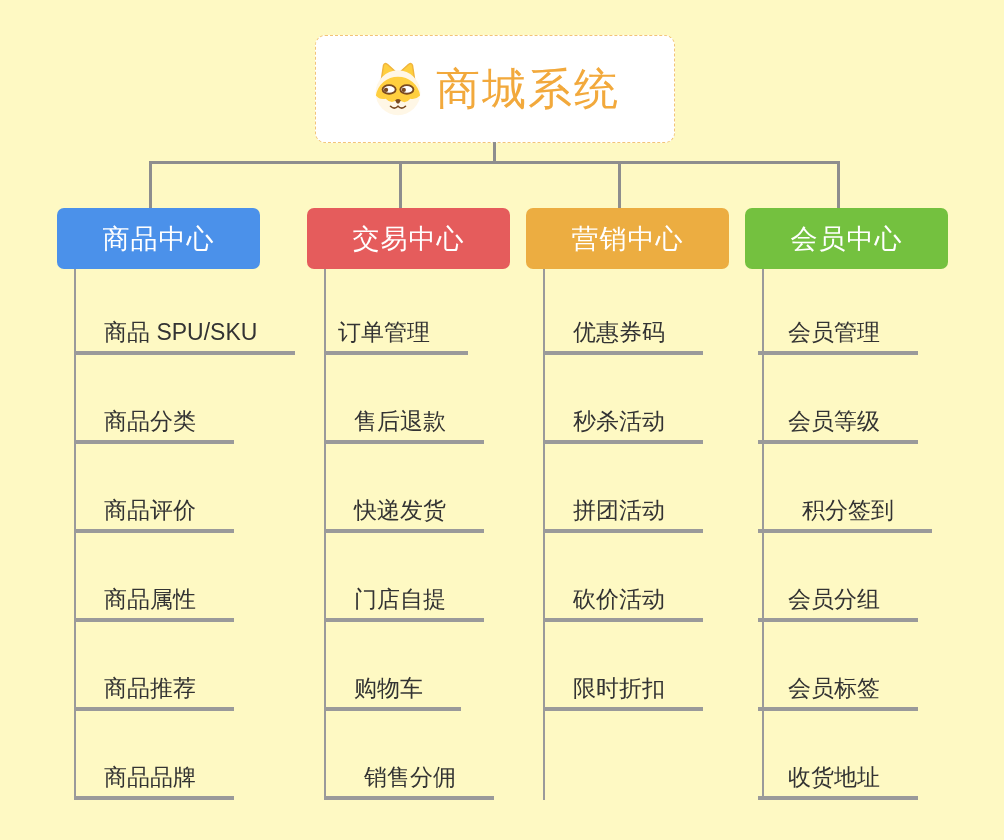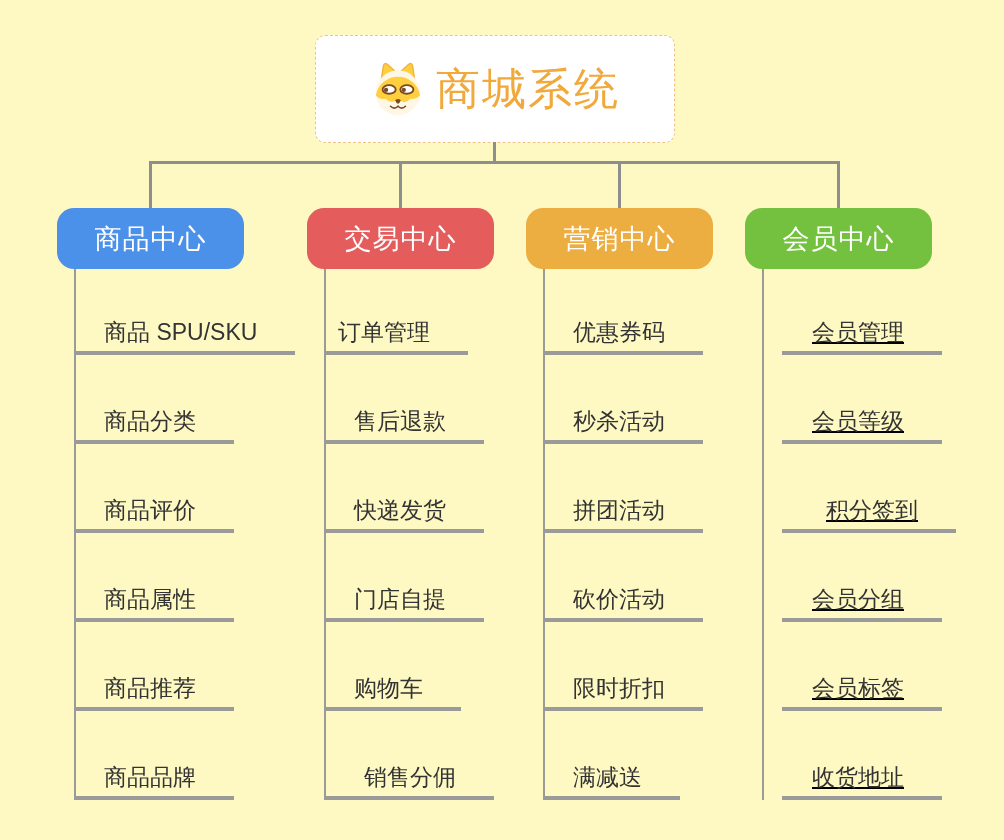--- a/index.html
+++ b/index.html
@@ -27,22 +27,22 @@
   .root-icon { width:56px; height:56px; flex:0 0 auto; }
 
   
   .connector { position:absolute; background:#8e8e8e; }
   #root-drop { left:493px; top:142px; width:3px; height:20px; }
   #bus       { left:149px; top:161px; width:691px; height:3px; }
   .drop { position:absolute; top:161px; width:3px; height:48px; background:#8e8e8e; }
 
   
   .branch-box {
-    position:absolute; top:208px; width:187px; height:61px;
-    border-radius:17px; display:flex; align-items:center; justify-content:center;
+    position:absolute; top:208px; width:203px; height:61px;
+    border-radius:7px; display:flex; align-items:center; justify-content:center;
     color:#ffffff; font-size:27px; letter-spacing:1px; cursor:default;
   }
 
   
   .vline { position:absolute; top:269px; width:2px; height:531px; background:#9a9a9a; }
 
   
   .leaf-column { position:absolute; top:266px; }
   .leaf-row { height:89px; display:flex; align-items:flex-end; }
   .leaf {
@@ -139,30 +139,27 @@
       </div>
       <div class="leaf-row">
         <span class="leaf" style="border-bottom-color: rgb(154, 154, 154);">拼团活动</span>
       </div>
       <div class="leaf-row">
         <span class="leaf" style="border-bottom-color: rgb(154, 154, 154);">砍价活动</span>
       </div>
       <div class="leaf-row">
         <span class="leaf" style="border-bottom-color: rgb(154, 154, 154);">限时折扣</span>
       </div>
-      <div class="leaf-row">
-        <span class="leaf" style="border-bottom-color: rgb(154, 154, 154);">满减送</span>
-      </div>
     </div>
     <div class="drop" style="left: 837px; background: rgb(142, 142, 142);"></div>
     <div class="branch-box" style="left: 745px; background: rgb(116, 193, 63);">
       <span>会员中心</span>
     </div>
     <div class="vline" style="left: 762px; background: rgb(154, 154, 154);"></div>
-    <div class="leaf-column" style="left: 782px; text-decoration: underline;">
+    <div class="leaf-column" style="left: 758px;">
       <div class="leaf-row">
         <span class="leaf" style="border-bottom-color: rgb(154, 154, 154);">会员管理</span>
       </div>
       <div class="leaf-row">
         <span class="leaf" style="border-bottom-color: rgb(154, 154, 154);">会员等级</span>
       </div>
       <div class="leaf-row">
         <span class="leaf" style="border-bottom-color: rgb(154, 154, 154); padding-left: 44px;">积分签到</span>
       </div>
       <div class="leaf-row">

